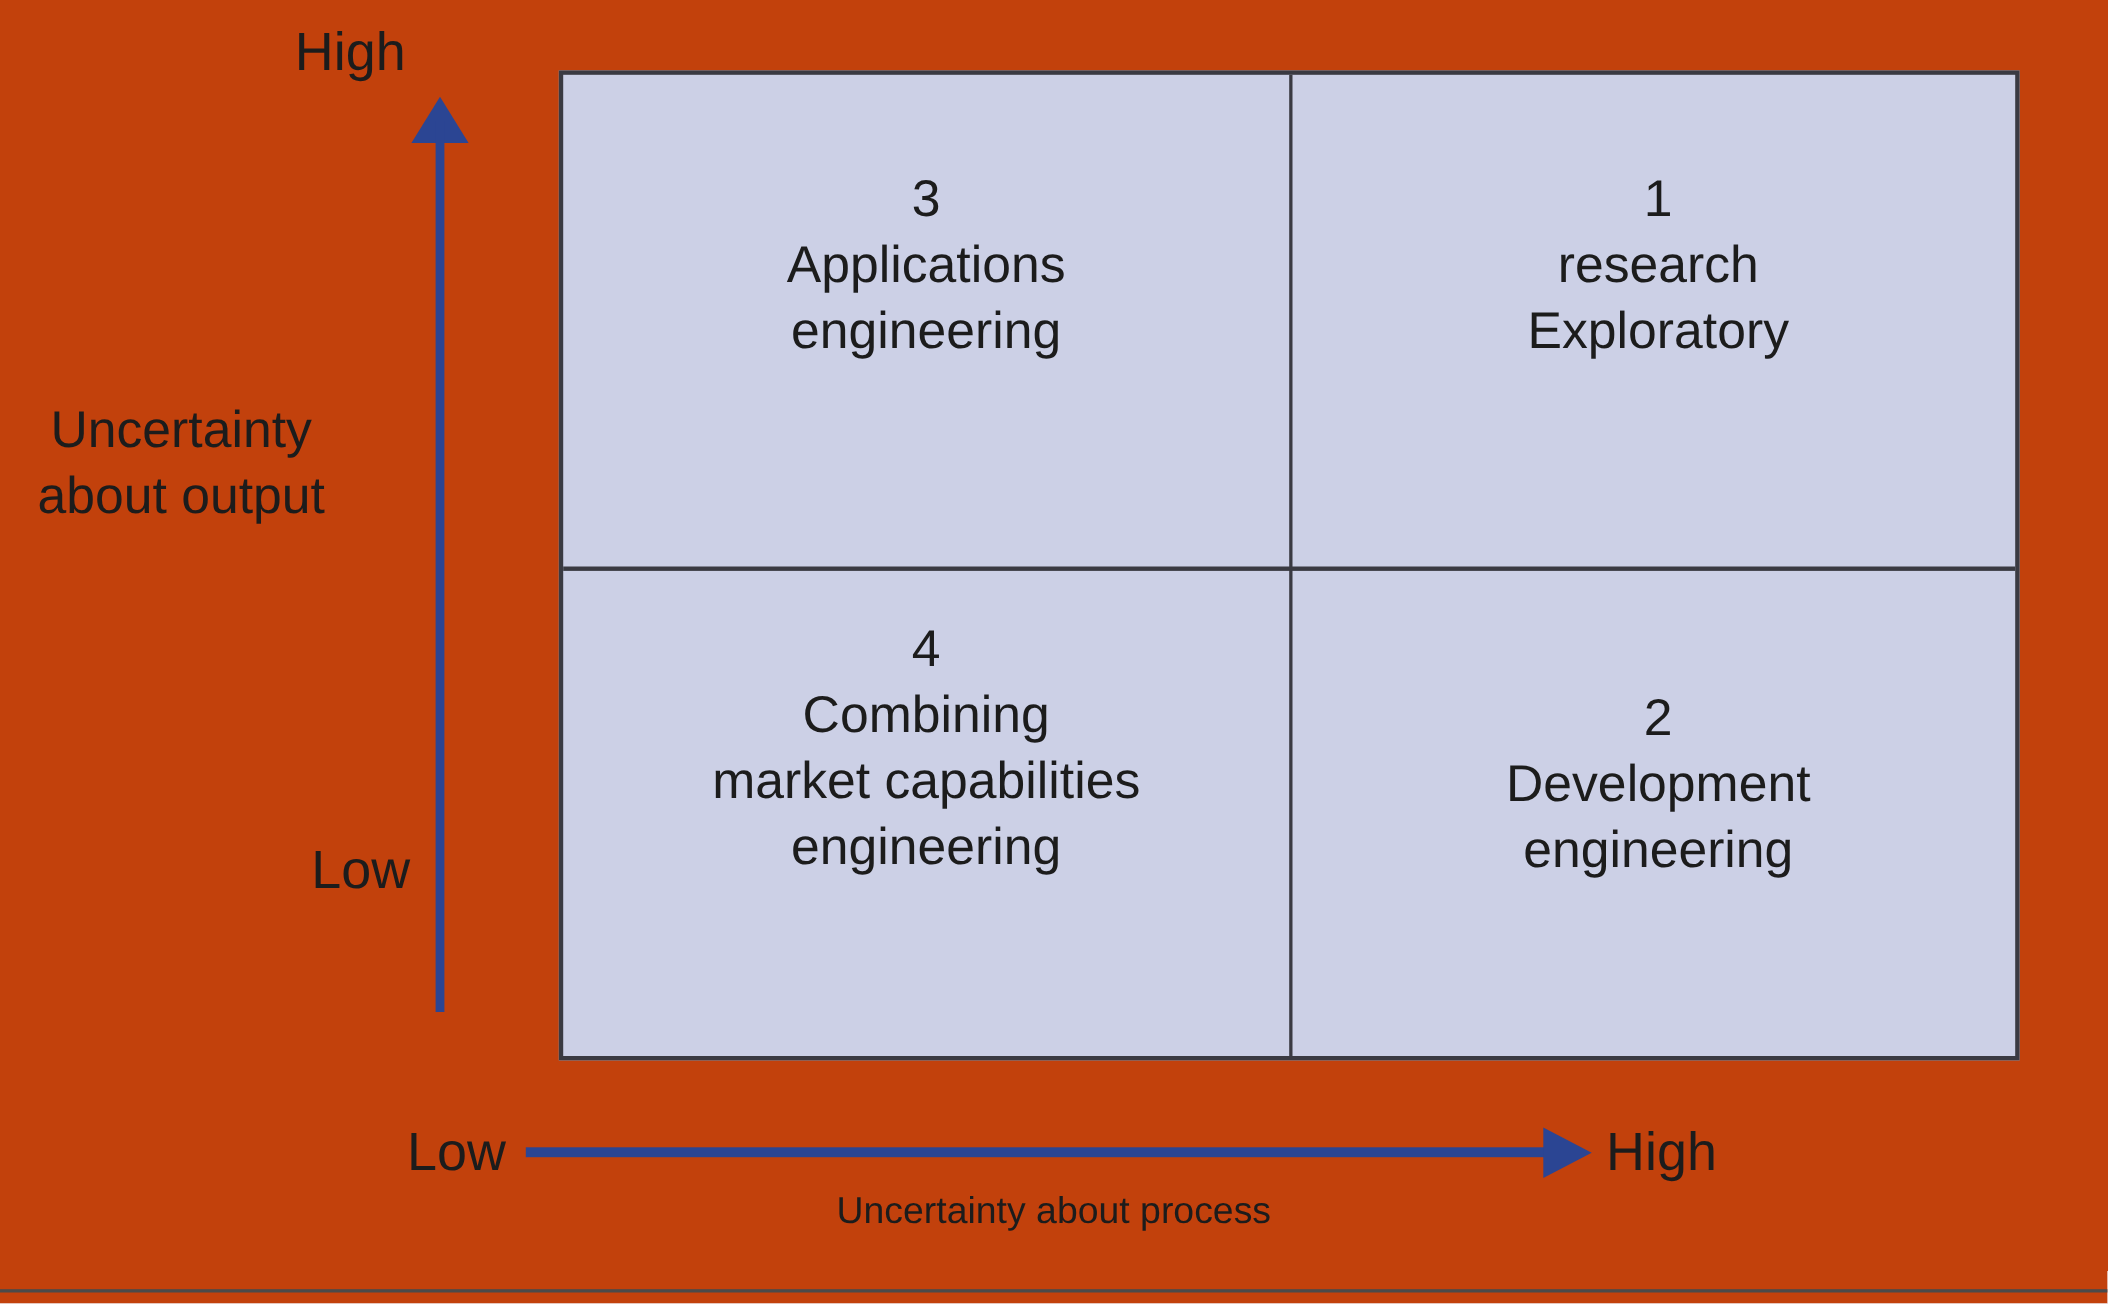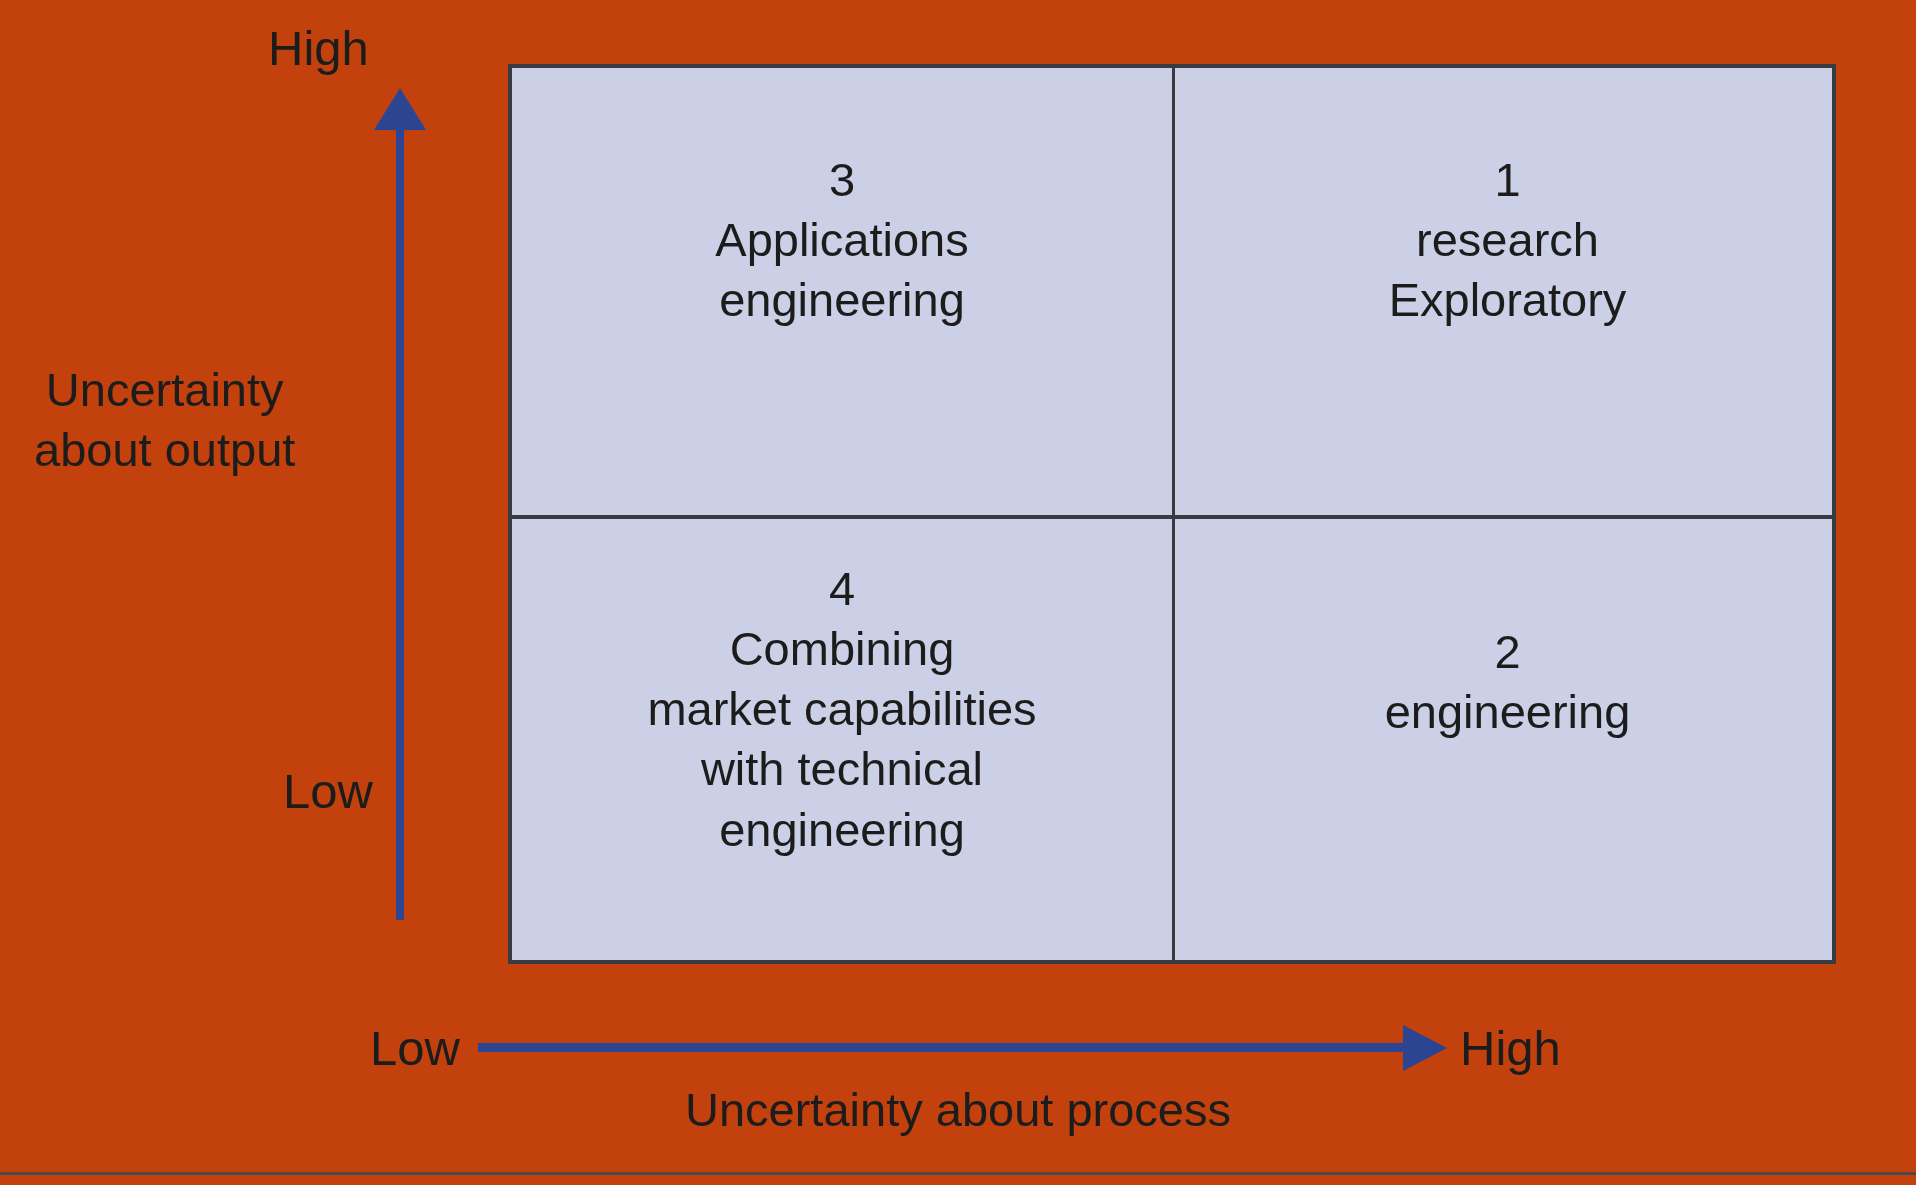--- a/index.html
+++ b/index.html
@@ -117,21 +117,21 @@
   .x-high {
     position:absolute;
     left:1460px; top:1020px;
     font-size:49px; color:#1c1c1c;
   }
   .x-title {
     position:absolute;
     left:0; top:1082px;
     width:1916px;
     text-align:center;
-    font-size:47px; color:#1c1c1c;
+    font-size:34px; color:#1c1c1c;
   }
 
   
   .bottom-rule {
     position:absolute;
     left:0; top:1172px;
     width:1916px; height:3px;
     background:#4a4a4a;
   }
 </style>
@@ -160,26 +160,26 @@
     <div class="quad" id="quad-1">
       <span class="num">1</span>
       <span class="lbl">research</span>
       <span class="lbl">Exploratory</span>
     </div>
 
     <div class="quad" id="quad-4">
       <span class="num">4</span>
       <span class="lbl">Combining</span>
       <span class="lbl">market capabilities</span>
-      <span class="lbl">with technical</span>
       <span class="lbl">engineering</span>
     </div>
 
     <div class="quad" id="quad-2">
       <span class="num">2</span>
+      <span class="lbl">Development</span>
       <span class="lbl">engineering</span>
     </div>
 
     <div class="v-divider"></div>
     <div class="h-divider"></div>
   </div>
 
   <div class="x-low">Low</div>
   <div class="x-axis-line"></div>
   <div class="x-axis-head"></div>

